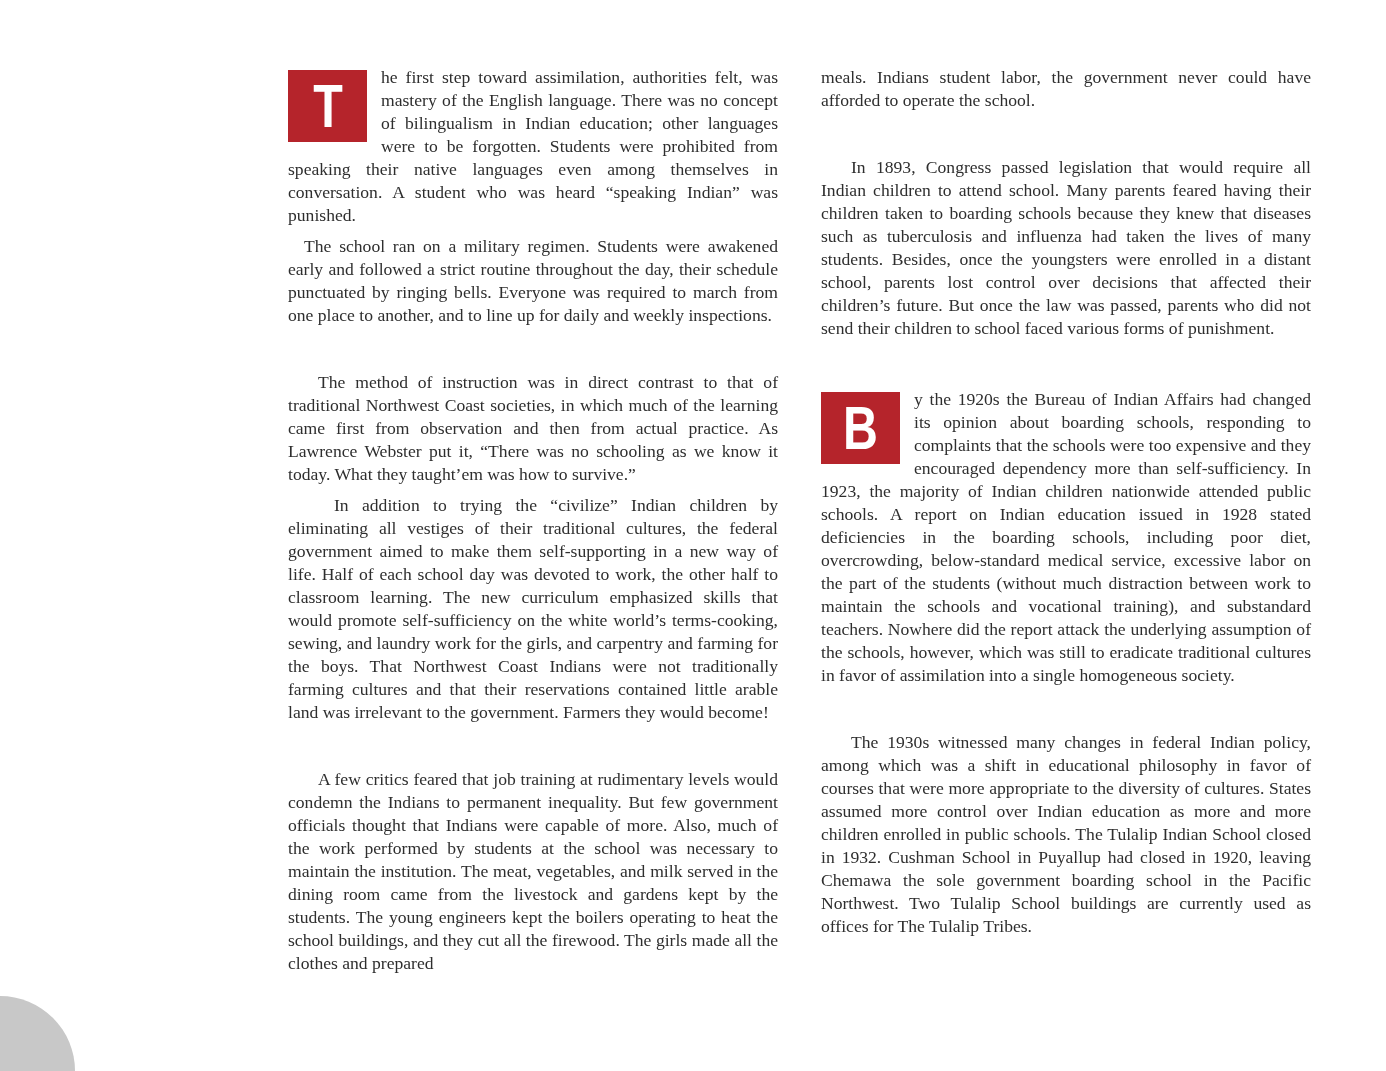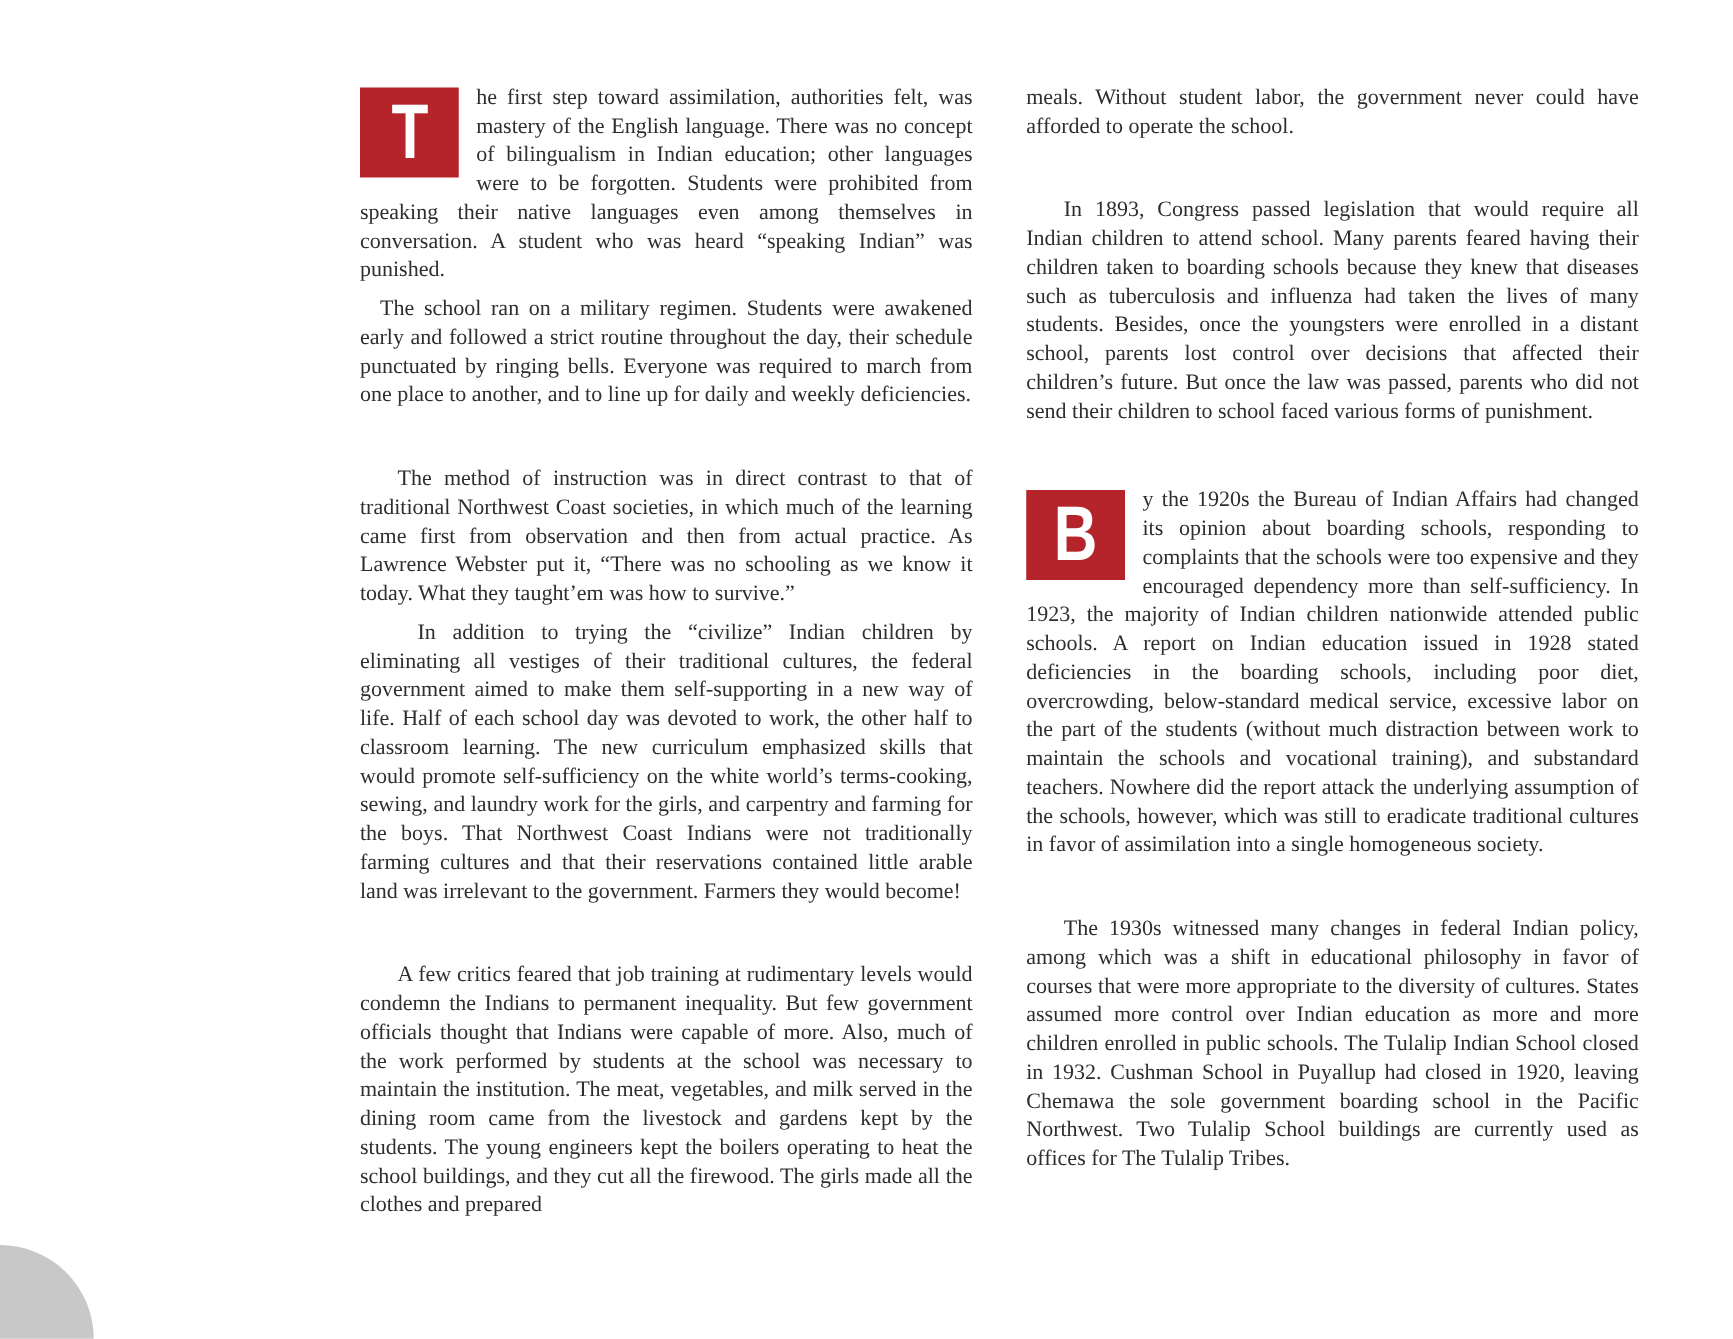--- a/index.html
+++ b/index.html
@@ -27,28 +27,28 @@
     border-radius:50%; background:#c8c8c8;
   }
 </style>
 </head>
 <body>
 
 <div class="col col-left">
   <p class="noindent"><span class="dropcap">
         <span>T</span>
       </span><span>he first step toward assimilation, authorities felt, was mastery of the English language.  There was no concept of bilingualism in Indian education; other languages were to be forgotten.  Students were prohibited from speaking their native languages even among themselves in conversation.  A student who was heard “speaking Indian” was punished.</span></p>
-  <p>The school ran on a military regimen.  Students were awakened early and followed a strict routine throughout the day, their schedule punctuated by ringing bells.  Everyone was required to march from one place to another, and to line up for daily and weekly deficiencies.</p>
+  <p>The school ran on a military regimen.  Students were awakened early and followed a strict routine throughout the day, their schedule punctuated by ringing bells.  Everyone was required to march from one place to another, and to line up for daily and weekly inspections.</p>
   <p class="indent-lg">The method of instruction was in direct contrast to that of traditional Northwest Coast societies, in which much of the learning came first from observation and then from actual practice.  As Lawrence Webster put it, “There was no schooling as we know it today.  What they taught’em was how to survive.”</p>
   <p class="indent-xl">In addition to trying the “civilize” Indian children by eliminating all vestiges of their traditional cultures, the federal government aimed to make them self-supporting in a new way of life.  Half of each school day was devoted to work, the other half to classroom learning.  The new curriculum emphasized skills that would promote self-sufficiency on the white world’s terms-cooking, sewing, and laundry work for the girls, and carpentry and farming for the boys.  That Northwest Coast Indians were not traditionally farming cultures and that their reservations contained little arable land was irrelevant to the government. Farmers they would become!</p>
   <p class="indent-lg">A few critics feared that job training at rudimentary levels would condemn the Indians to permanent inequality.  But few government officials thought that Indians were capable of more. Also, much of the work performed by students at the school was necessary to maintain the institution.  The meat, vegetables, and milk served in the dining room came from the livestock and gardens kept by the students.  The young engineers kept the boilers operating to heat the school buildings, and they cut all the firewood.  The girls made all the clothes and prepared</p>
 </div>
 
 <div class="col col-right">
-  <p class="noindent">meals.  Without student labor, the government never could have afforded to operate the school.</p>
+  <p class="noindent">meals.  Indians student labor, the government never could have afforded to operate the school.</p>
   <p class="indent-lg">In 1893, Congress passed legislation that would require all Indian children to attend school.  Many parents feared having their children taken to boarding schools because they knew that diseases such as tuberculosis and influenza had taken the lives of many students.  Besides, once the youngsters were enrolled in a distant school, parents lost control over decisions that affected their children’s future.  But once the law was passed, parents who did not send their children to school faced various forms of punishment.</p>
   <div class="section-gap"></div>
   <p class="noindent"><span class="dropcap">
         <span>B</span>
       </span><span>y the 1920s the Bureau of Indian Affairs had changed its opinion about boarding schools, responding to complaints that the schools were too expensive and they encouraged dependency more than self-sufficiency.  In 1923, the majority of Indian children nationwide attended public schools.  A report on Indian education issued in 1928 stated deficiencies in the boarding schools, including poor diet, overcrowding, below-standard medical service, excessive labor on the part of the students (without much distraction between work to maintain the schools and vocational training), and substandard teachers.  Nowhere did the report attack the underlying assumption of the schools, however, which was still to eradicate traditional cultures in favor of assimilation into a single homogeneous society.</span></p>
   <p class="indent-lg">The 1930s witnessed many changes in federal Indian policy, among which was a shift in educational philosophy in favor of courses that were more appropriate to the diversity of cultures. States assumed more control over Indian education as more and more children enrolled in public schools.  The Tulalip Indian School closed in 1932.  Cushman School in Puyallup had closed in 1920, leaving Chemawa the sole government boarding school in the Pacific Northwest.  Two Tulalip School buildings are currently used as offices for The Tulalip Tribes.</p>
 </div>
 
 <div class="corner-circle"></div>
 

